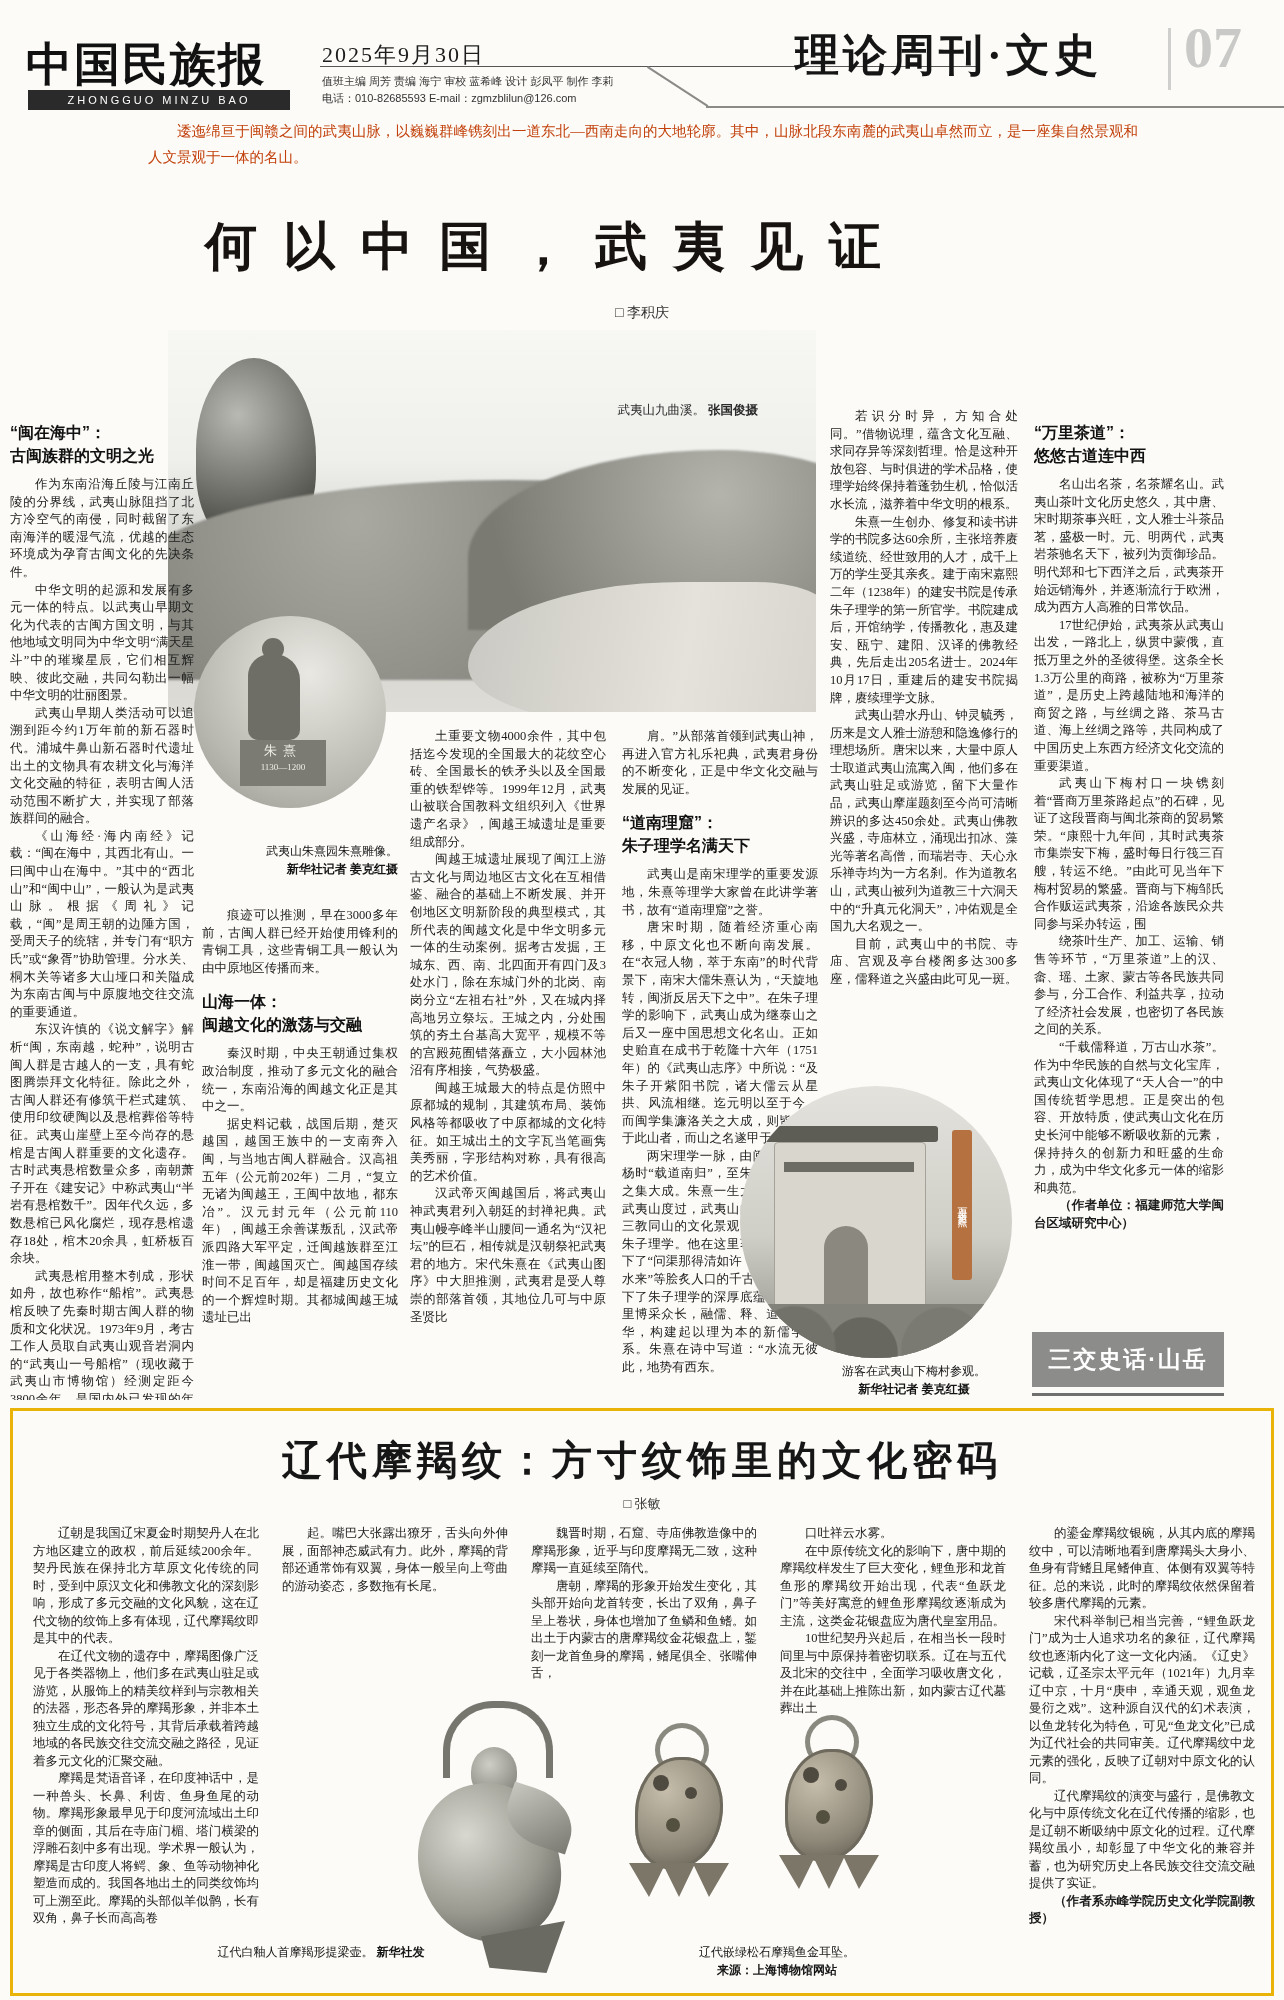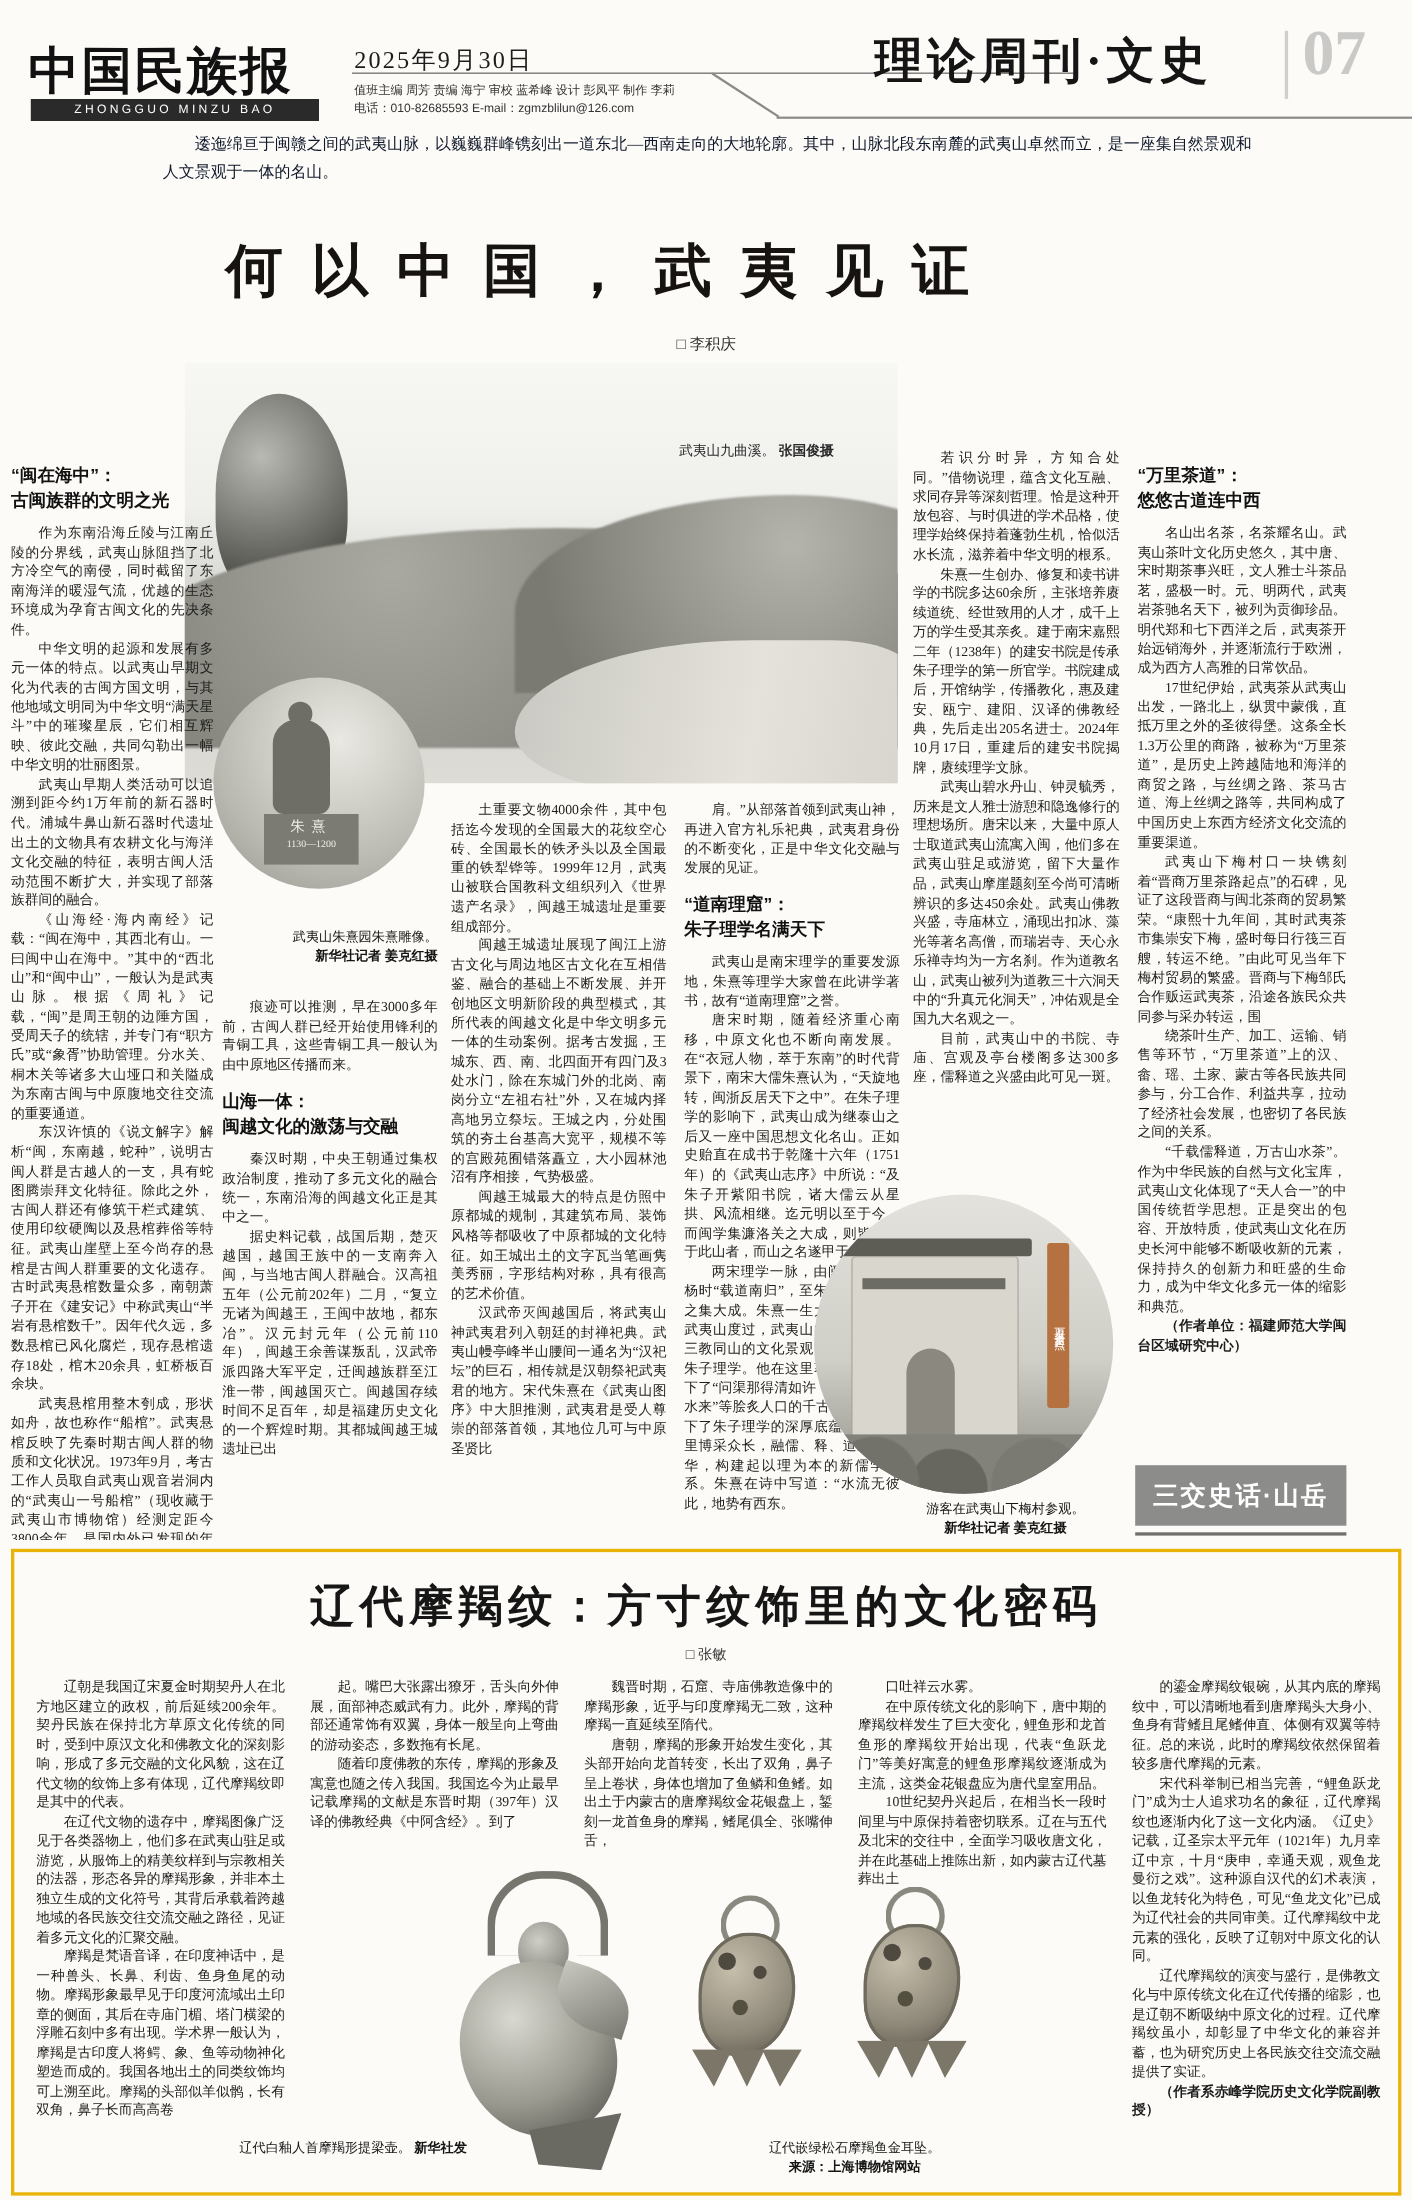--- a/index.html
+++ b/index.html
@@ -17,21 +17,21 @@
   .mast-tel{position:absolute;left:322px;top:91px;font-size:11px;color:#333;font-family:"Liberation Sans",sans-serif;}
   .sec-title{position:absolute;left:795px;top:26px;font-size:44px;font-weight:bold;letter-spacing:4px;color:#151515;}
   .sec-divider{position:absolute;left:1168px;top:28px;width:3px;height:62px;background:#cfcfcd;}
   .page-num{position:absolute;left:1184px;top:14px;font-size:58px;font-weight:bold;color:#c9c9c7;
             font-family:"Liberation Serif",serif;}
   .hdr-line-h{position:absolute;left:706px;top:106px;width:578px;height:0;border-top:2px solid #8a8a88;}
   .hdr-line-d{position:absolute;left:648px;top:66px;width:72px;height:0;border-top:2px solid #8a8a88;
               transform:rotate(33deg);transform-origin:left top;}
   
   .lead{position:absolute;left:148px;top:118px;width:990px;font-size:14.5px;line-height:26px;
-        text-align:justify;color:#0f172a;}
+        text-align:justify;color:#c2410c;}
   .lead p{margin:0;text-indent:2em;}
   
   .headline{position:absolute;left:0;top:212px;width:1112px;text-align:center;font-size:52px;
             font-weight:bold;letter-spacing:26px;color:#171310;font-family:"Liberation Serif",serif;}
   .byline{position:absolute;left:0;top:304px;width:1284px;text-align:center;font-size:14px;color:#333;}
   
   #main-body{position:absolute;left:0;top:330px;width:1284px;height:1078px;}
   .col{position:absolute;font-size:12.5px;line-height:17.6px;text-align:justify;overflow:hidden;}
   .col p{margin:0;text-indent:2em;}
   .subhead{font-family:"Liberation Sans",sans-serif;font-weight:bold;font-size:16px;line-height:23px;
@@ -255,21 +255,20 @@
     <div id="liao-body">
 
       <div class="lcol" style="left:0;height:458px;">
         <p>辽朝是我国辽宋夏金时期契丹人在北方地区建立的政权，前后延续200余年。契丹民族在保持北方草原文化传统的同时，受到中原汉文化和佛教文化的深刻影响，形成了多元交融的文化风貌，这在辽代文物的纹饰上多有体现，辽代摩羯纹即是其中的代表。</p>
         <p>在辽代文物的遗存中，摩羯图像广泛见于各类器物上，他们多在武夷山驻足或游览，从服饰上的精美纹样到与宗教相关的法器，形态各异的摩羯形象，并非本土独立生成的文化符号，其背后承载着跨越地域的各民族交往交流交融之路径，见证着多元文化的汇聚交融。</p>
         <p>摩羯是梵语音译，在印度神话中，是一种兽头、长鼻、利齿、鱼身鱼尾的动物。摩羯形象最早见于印度河流域出土印章的侧面，其后在寺庙门楣、塔门横梁的浮雕石刻中多有出现。学术界一般认为，摩羯是古印度人将鳄、象、鱼等动物神化塑造而成的。我国各地出土的同类纹饰均可上溯至此。摩羯的头部似羊似鹘，长有双角，鼻子长而高高卷</p>
       </div>
 
       <div class="lcol" style="left:249px;height:198px;">
         <p>起。嘴巴大张露出獠牙，舌头向外伸展，面部神态威武有力。此外，摩羯的背部还通常饰有双翼，身体一般呈向上弯曲的游动姿态，多数拖有长尾。</p>
-        <p>随着印度佛教的东传，摩羯的形象及寓意也随之传入我国。我国迄今为止最早记载摩羯的文献是东晋时期（397年）汉译的佛教经典《中阿含经》。到了</p>
       </div>
 
       <div class="lcol" style="left:498px;height:198px;">
         <p>魏晋时期，石窟、寺庙佛教造像中的摩羯形象，近乎与印度摩羯无二致，这种摩羯一直延续至隋代。</p>
         <p>唐朝，摩羯的形象开始发生变化，其头部开始向龙首转变，长出了双角，鼻子呈上卷状，身体也增加了鱼鳞和鱼鳍。如出土于内蒙古的唐摩羯纹金花银盘上，錾刻一龙首鱼身的摩羯，鳍尾俱全、张嘴伸舌，</p>
       </div>
 
       <div class="lcol" style="left:747px;height:198px;">
         <p>口吐祥云水雾。</p>
         <p>在中原传统文化的影响下，唐中期的摩羯纹样发生了巨大变化，鲤鱼形和龙首鱼形的摩羯纹开始出现，代表“鱼跃龙门”等美好寓意的鲤鱼形摩羯纹逐渐成为主流，这类金花银盘应为唐代皇室用品。</p>

